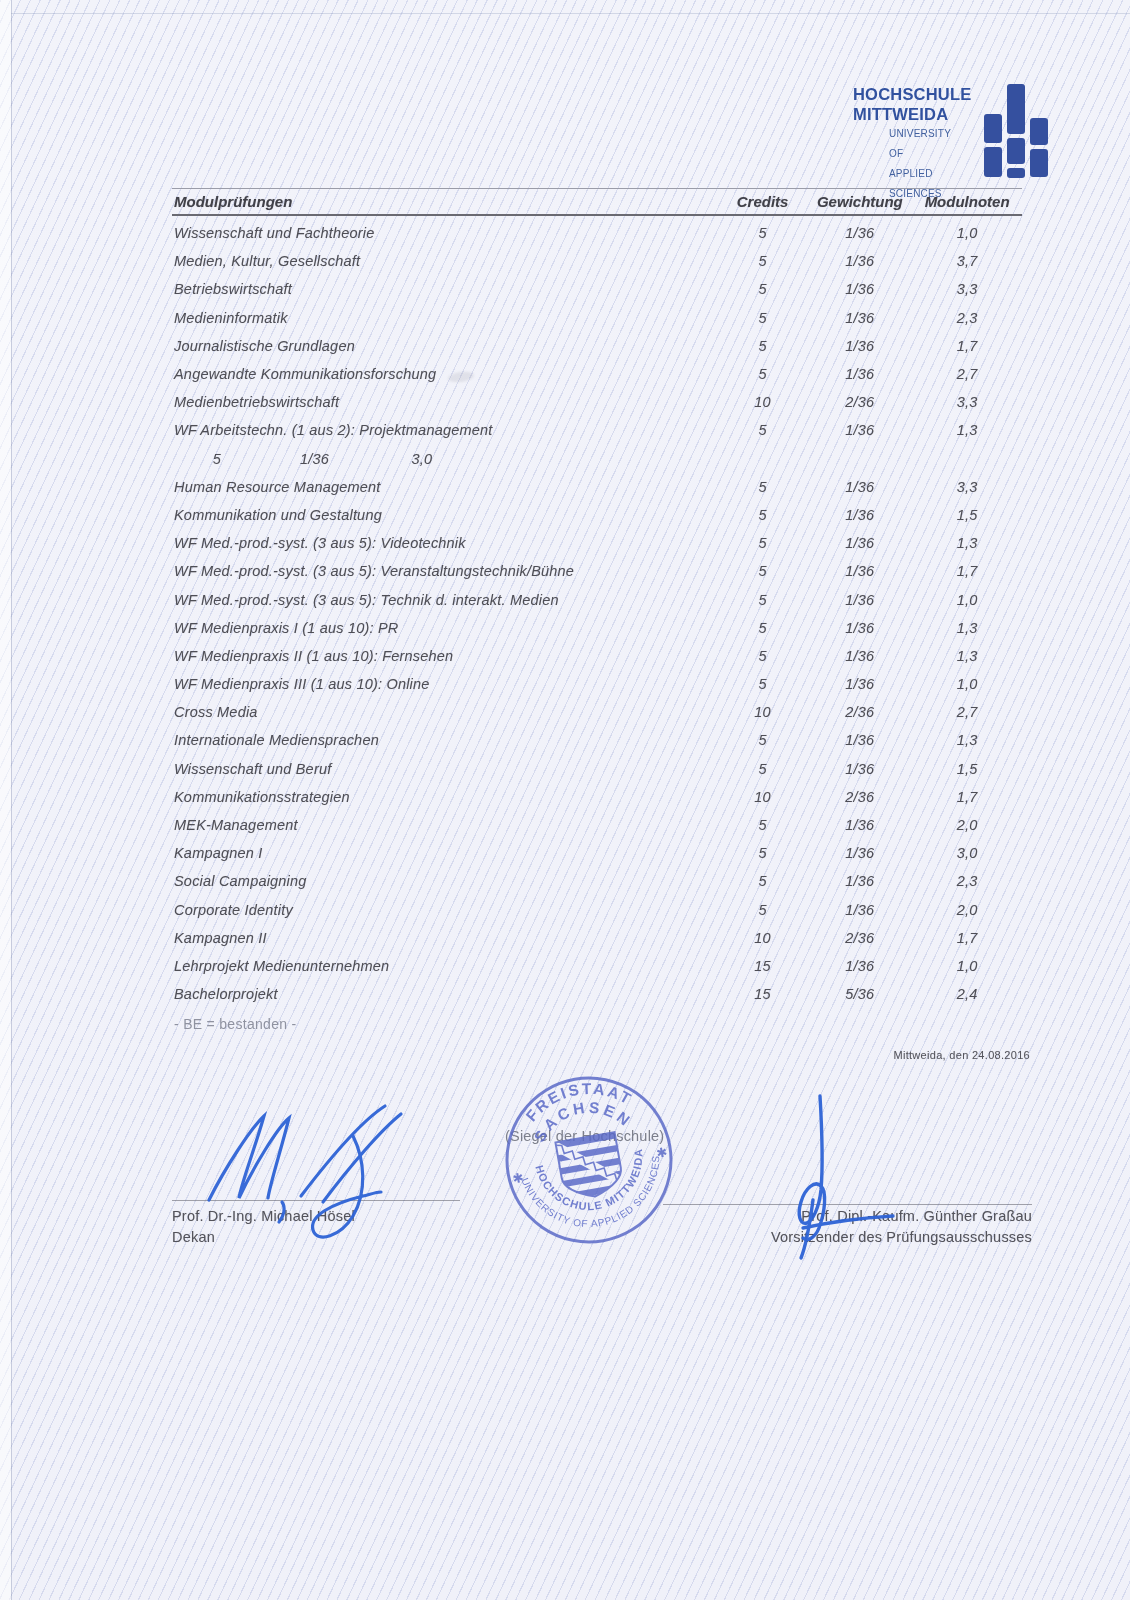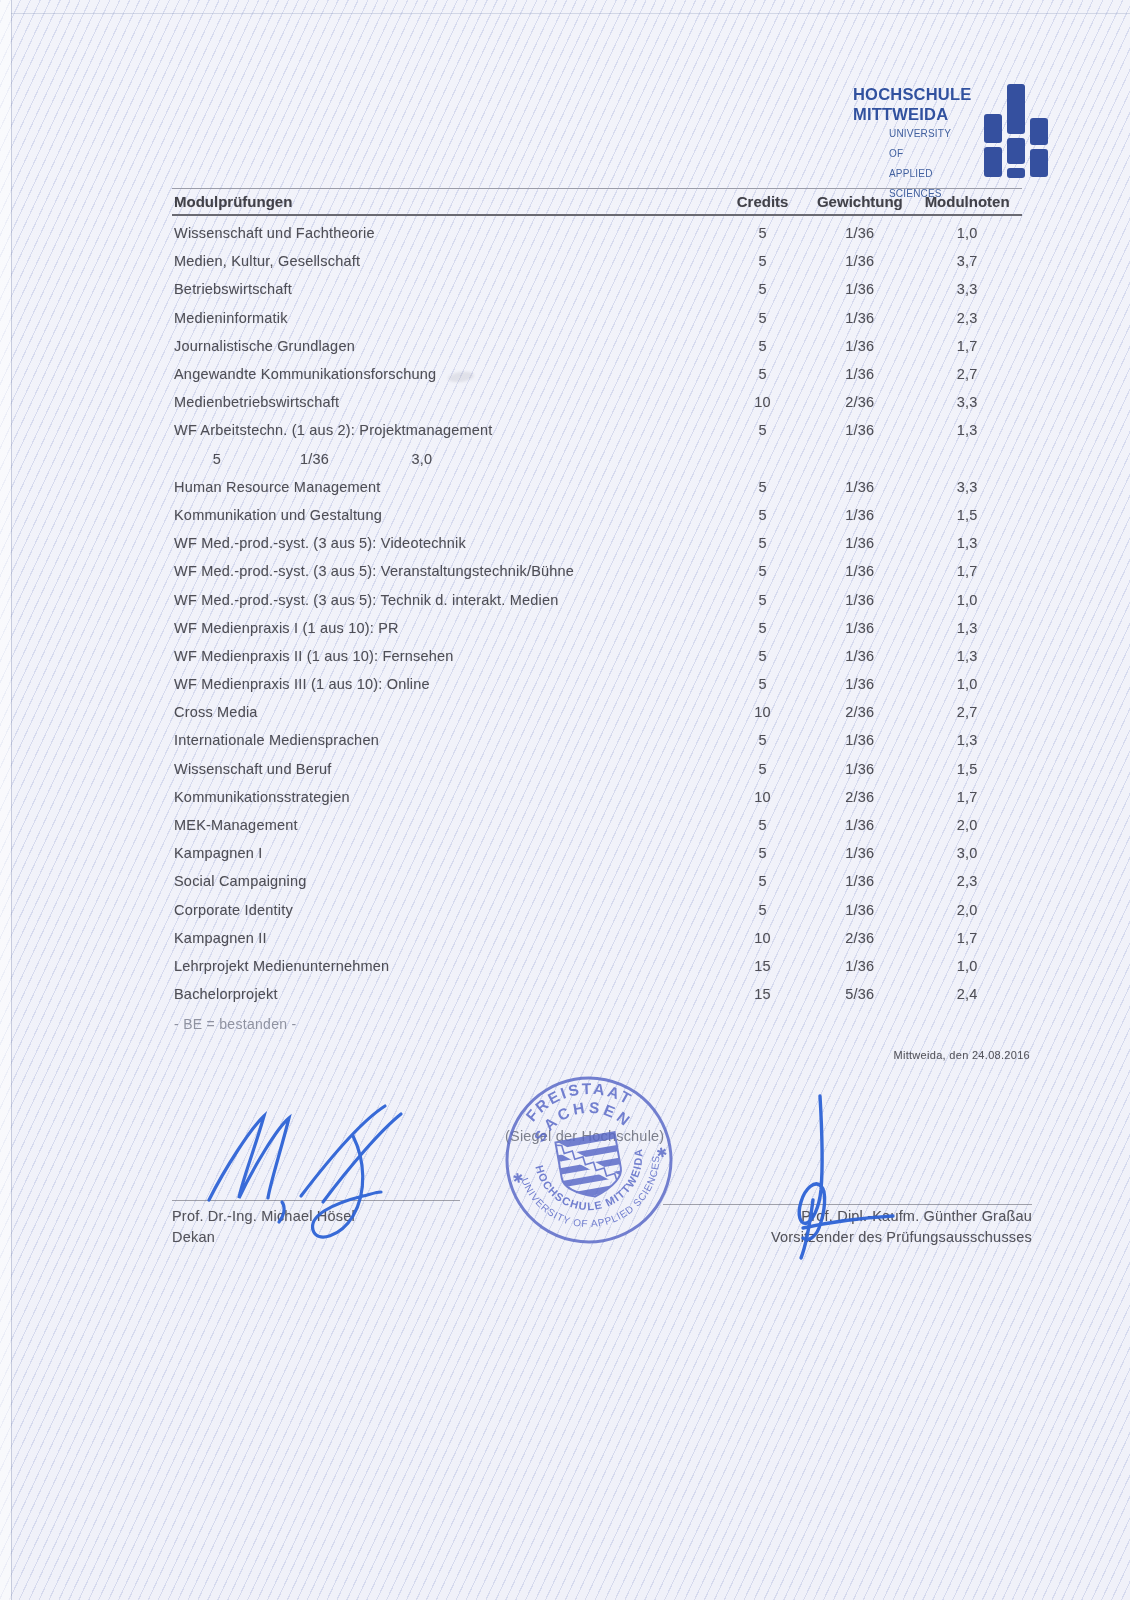--- a/index.html
+++ b/index.html
@@ -28,21 +28,21 @@
     border-radius:50%;background:rgba(110,112,125,0.14);
     transform:rotate(-8deg);filter:blur(1px);}
 
   
   .logo{position:absolute;left:853px;top:84px;display:flex;gap:19px;}
   .logo-text{width:112px;text-align:left;line-height:20px;}
   .logo-text .b{font-weight:bold;font-size:16.5px;color:#31519f;letter-spacing:.2px;}
   .logo-text .l{font-size:10px;color:#41609f;letter-spacing:.2px;margin-left:36px;}
 
   
-  .mod-table{position:absolute;left:172px;top:188px;width:850px;color:#4e4e56;}
+  .mod-table{position:absolute;left:172px;top:188px;width:850px;color:#4e4e56;font-style:italic;}
   .thead{display:flex;align-items:center;height:25px;
     border-top:1px solid #9a9ca8;border-bottom:2px solid #6a6a72;
     font-weight:bold;font-size:15px;color:#414149;
     text-shadow:0 0 1px rgba(70,70,80,0.25);}
   .trow{display:flex;align-items:center;height:28.2px;font-size:14.5px;
     letter-spacing:.2px;text-shadow:0 0 1px rgba(80,80,90,0.22);}
   .tbody{padding-top:3px;}
   .c-name{width:545px;text-align:left;padding-left:2px;}
   .c-credits{width:90px;text-align:center;}
   .c-weight{width:105px;text-align:center;}

